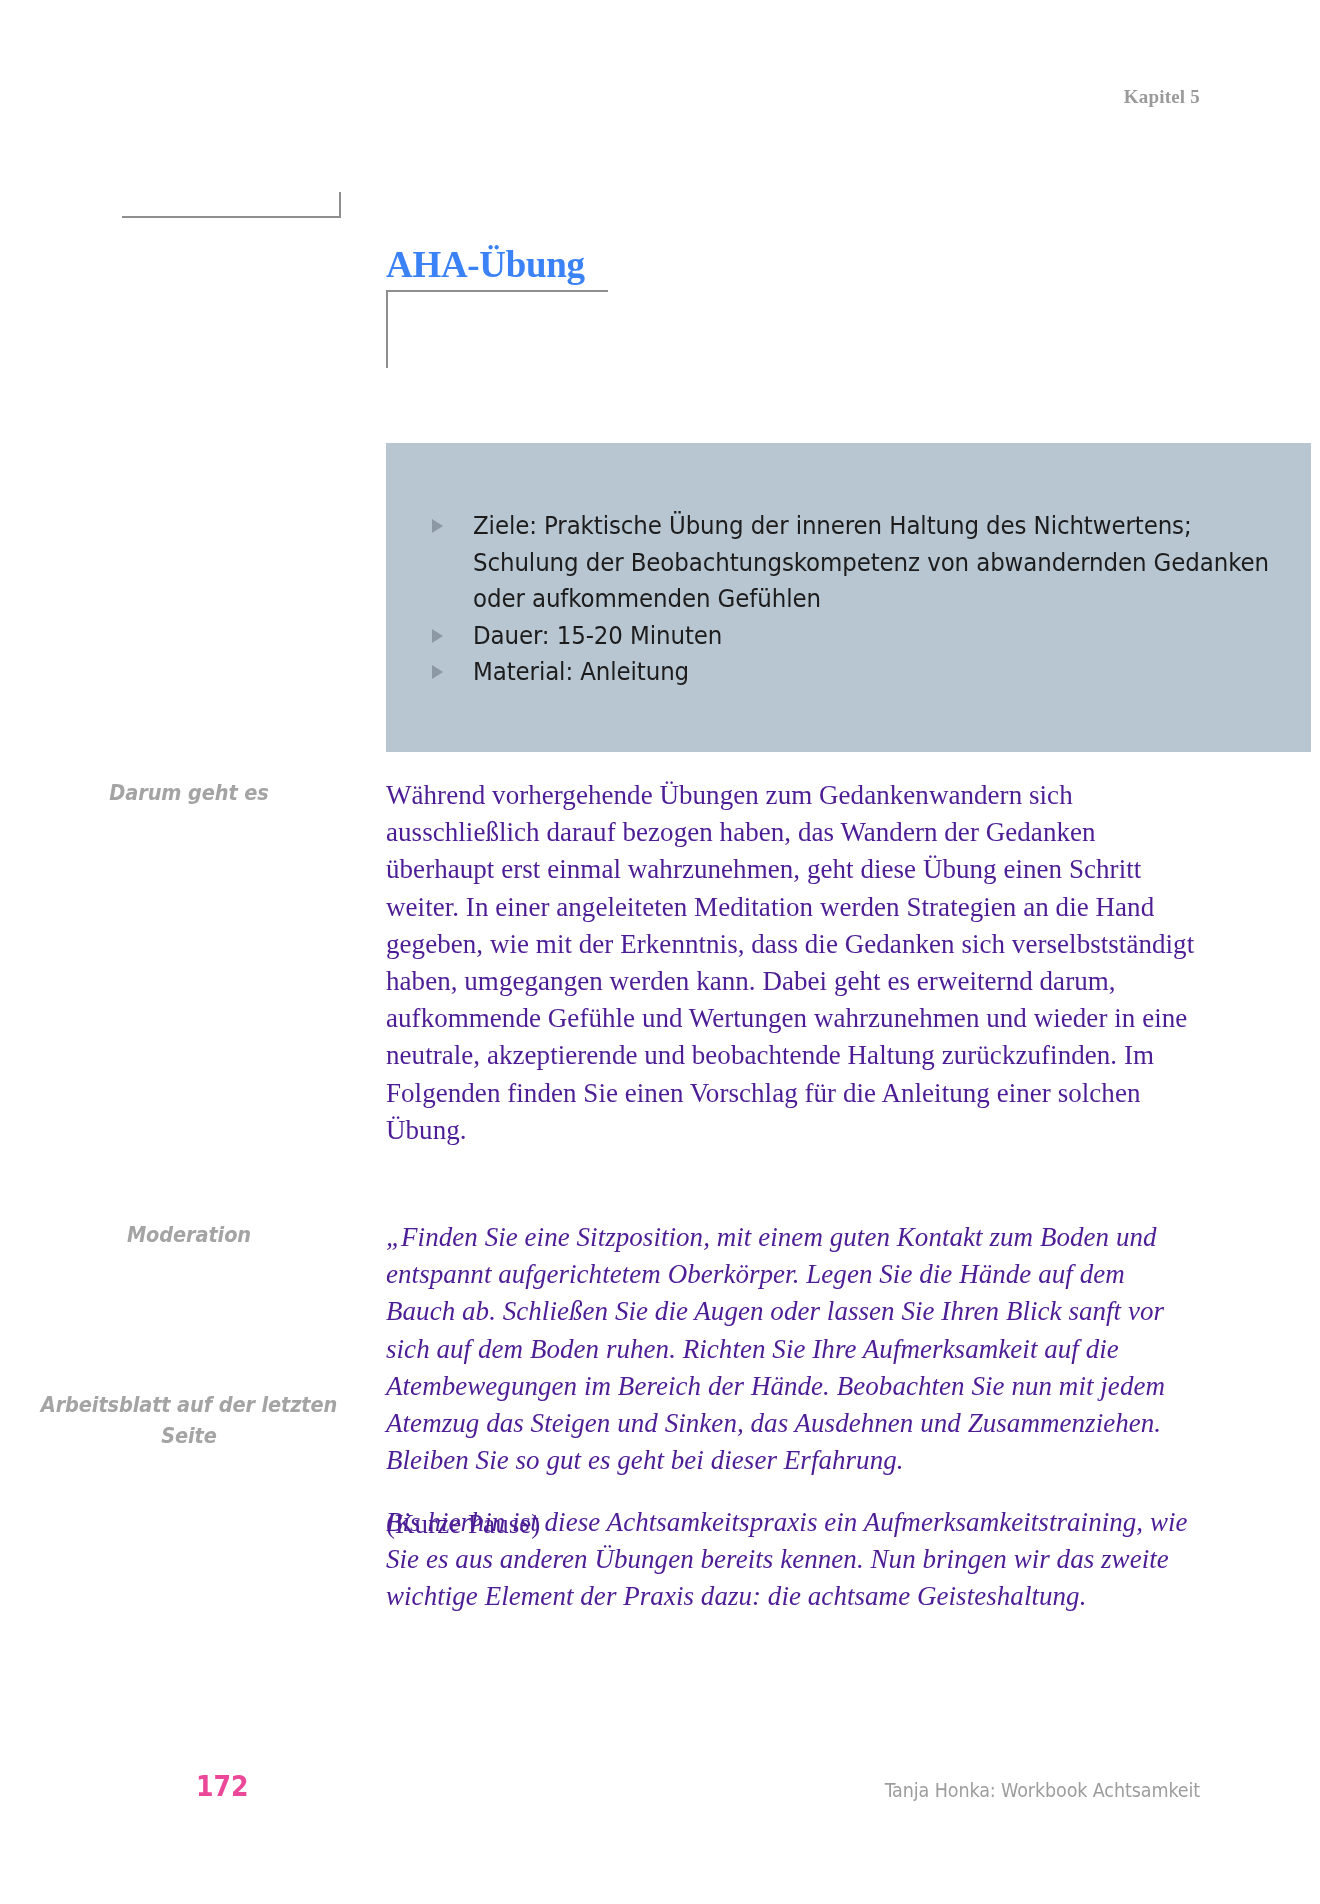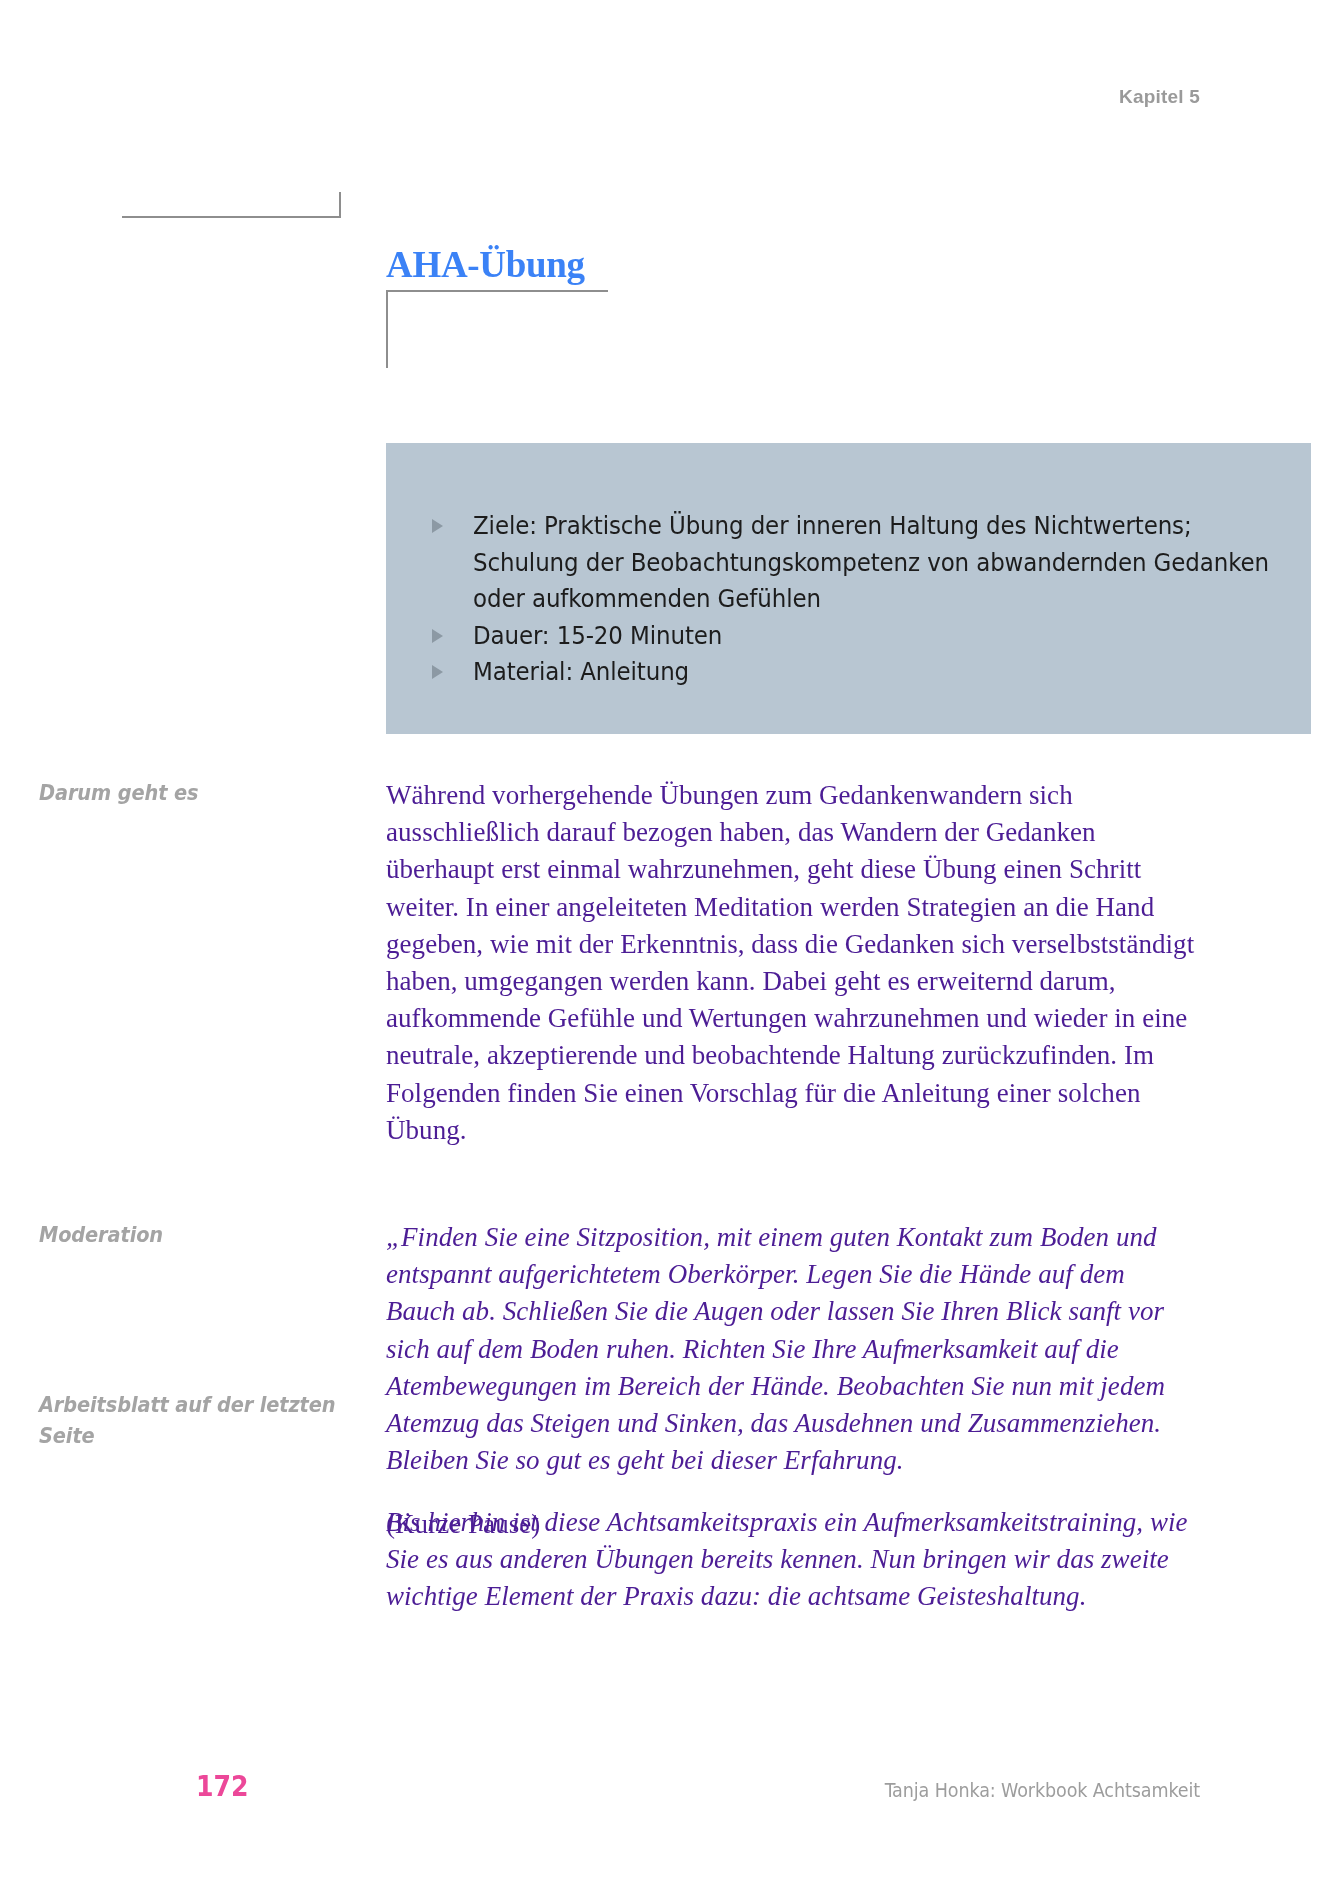--- a/index.html
+++ b/index.html
@@ -22,21 +22,21 @@
     height: 1904px;
     background: #ffffff;
     overflow: hidden;
   }
 
   
   .running-head {
     position: absolute;
     right: 120px;
     top: 86px;
-    font-family: Liberation Sans, sans-serif;
+    font-family: Liberation Serif, serif;
     font-weight: bold;
     font-size: 19px;
     letter-spacing: 0.2px;
     color: #9a9a9a;
     text-align: center;
     white-space: nowrap;
   }
 
   
   .rule-top {
@@ -75,21 +75,21 @@
 
   
   .info-box {
     position: absolute;
     left: 386px;
     top: 443px;
     width: 925px;
     min-height: 270px;
     background: #b8c6d2;
     box-sizing: border-box;
-    padding: 64px 40px 44px 42px;
+    padding: 64px 40px 62px 42px;
   }
   .info-list {
     list-style: none;
     margin: 0;
     padding: 0;
   }
   .info-item {
     position: relative;
     padding-left: 45px;
     font-family: "DejaVu Sans Condensed", "Liberation Sans Narrow", "Liberation Sans", sans-serif;
@@ -111,21 +111,21 @@
 
   
   .margin-note {
     position: absolute;
     font-family: "DejaVu Sans Condensed", "Liberation Sans Narrow", "Liberation Sans", sans-serif;
     font-weight: bold;
     font-style: italic;
     font-size: 21.5px;
     line-height: 31px;
     color: #a4a4a4;
-    text-align: left;
+    text-align: center;
     letter-spacing: -0.1px;
   }
   .mn-darum { right: 981px; top: 777px; width: 300px; }
   .mn-moderation { right: 981px; top: 1219px; width: 300px; }
   .mn-arbeitsblatt { right: 981px; top: 1349px; width: 300px; margin-top: 40px; }
 
   
   .body-col {
     position: absolute;
     left: 386px;

